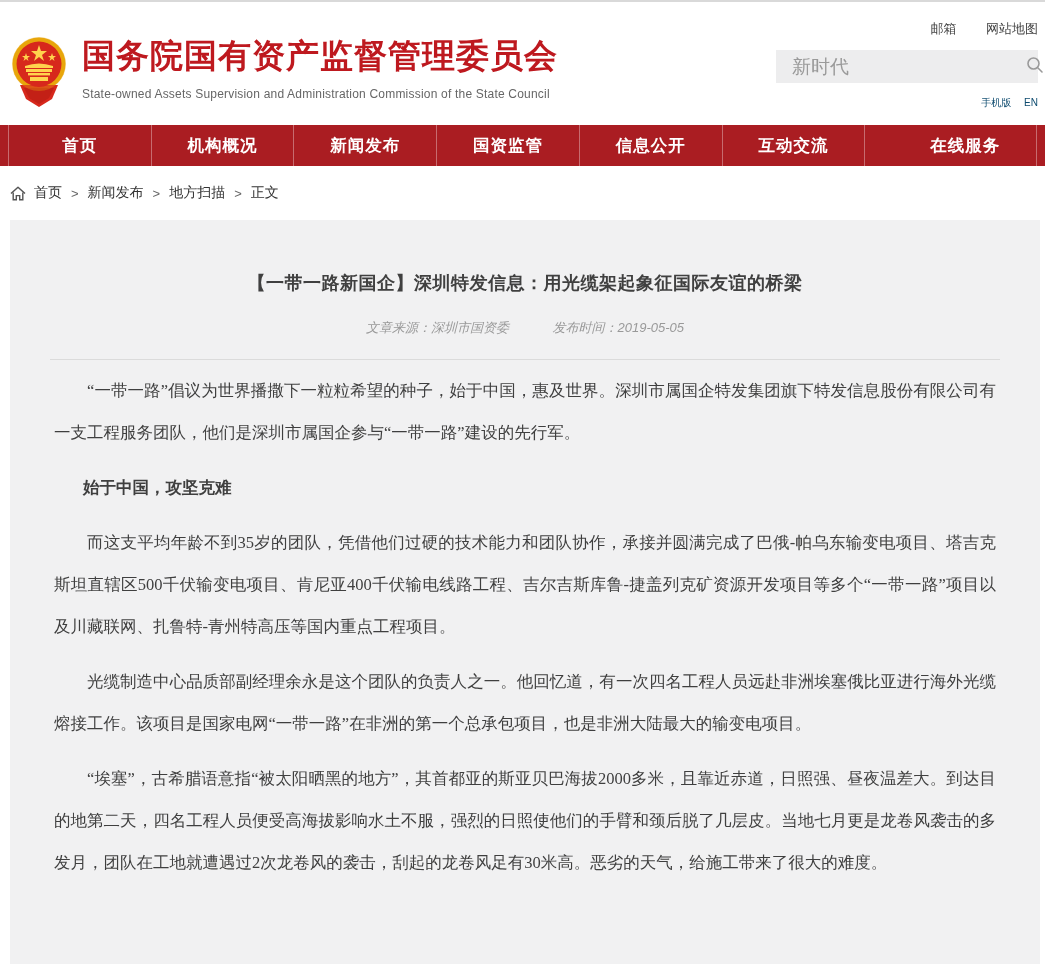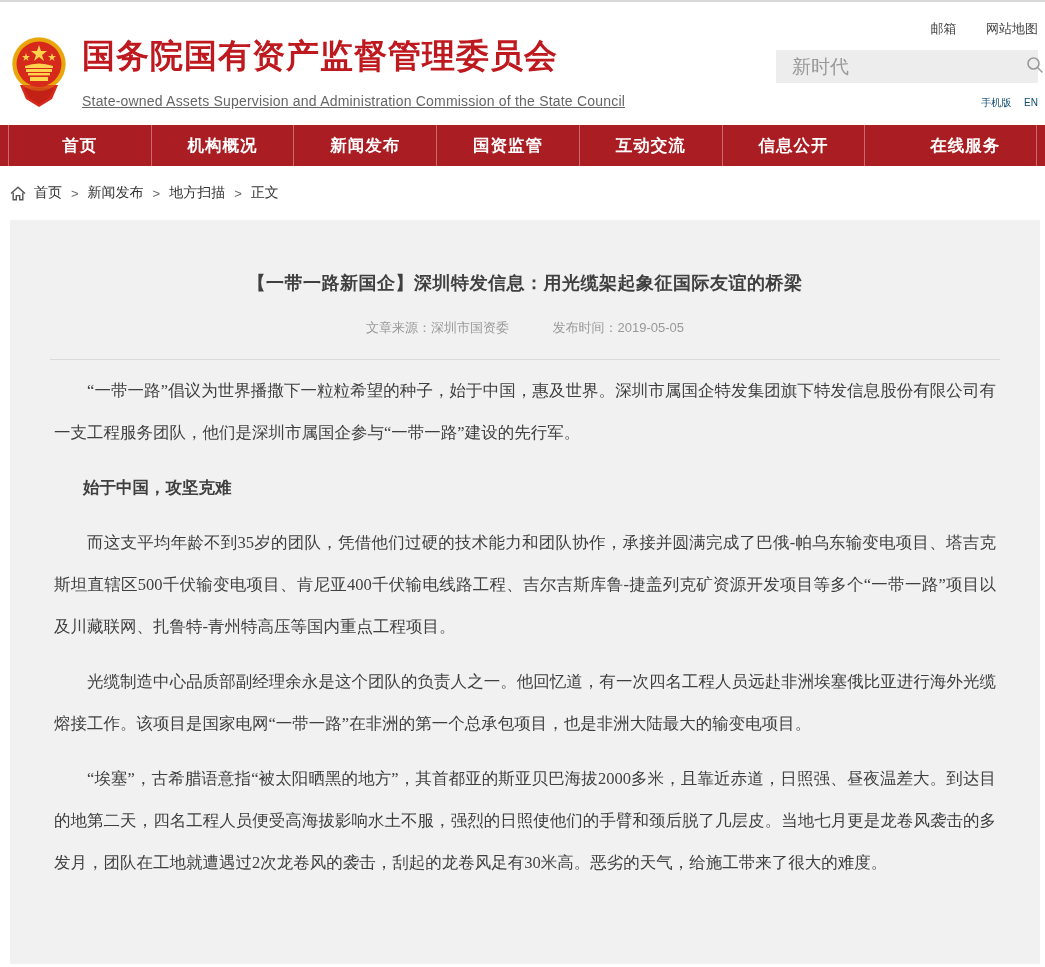--- a/index.html
+++ b/index.html
@@ -6,21 +6,21 @@
   body{
     width:1045px;height:967px;overflow:hidden;background:#ffffff;
     font-family:"Liberation Sans",sans-serif;position:relative;
   }
   .topline{height:2px;background:#d9d9d9;}
   
   .header{position:relative;height:123px;background:#fff;}
   .logo-wrap{position:absolute;left:12px;top:31px;width:54px;height:82px;cursor:pointer;}
   .site-titles{position:absolute;left:82px;top:36px;}
   .site-title-cn{font-size:33px;font-weight:bold;color:#bе191f;color:#be191f;letter-spacing:1px;line-height:1.1;}
-  .site-title-en{margin-top:19px;font-size:14px;color:#666;letter-spacing:.2px;text-decoration:underline;}
+  .site-title-en{margin-top:13px;font-size:12px;color:#666;letter-spacing:.2px;}
   .header-right{position:absolute;right:7px;top:18px;width:262px;}
   .top-links{text-align:right;font-size:13px;color:#444;}
   .top-links span{margin-left:26px;cursor:pointer;}
   .search-box{margin-top:12px;height:33px;background:#ededee;display:flex;align-items:center;}
   .search-box input{
     flex:1;border:none;background:transparent;outline:none;
     padding:0 0 0 16px;font-size:19px;color:#555;font-family:Liberation Serif, serif;
   }
   .search-box input::placeholder{color:#9a9a9a;}
   .search-btn{width:36px;height:33px;display:flex;align-items:center;justify-content:center;cursor:pointer;}
@@ -41,21 +41,21 @@
   
   .card{
     margin-left:10px;width:1030px;box-sizing:border-box;background:#f1f1f2;
     min-height:744px;padding:0 40px;
   }
   .article-title{
     padding-top:51px;text-align:center;font-size:18px;font-weight:bold;color:#404040;
     letter-spacing:.5px;
   }
   .article-meta{text-align:center;margin-top:24px;font-size:13px;color:#999;}
-  .article-meta .meta-item{margin:16px 20px;}
+  .article-meta .meta-item{margin:16px 20px;font-style:italic;}
   .meta-divider{border:none;border-top:1px solid #dbdbdb;margin:22px 0 0;}
   .article-body{padding-top:10px;}
   .article-body p{
     font-family:"Liberation Serif","DejaVu Serif",serif;
     font-size:16.5px;color:#3f3f3f;line-height:42px;text-indent:2em;
     margin:0 4px 13px;text-align:justify;
   }
   .article-body p.subhead{font-weight:bold;margin:4px 0 13px;}
 </style>
 </head>
@@ -110,22 +110,22 @@
       <span>EN</span>
     </div>
   </div>
 </div>
 
 <div class="nav">
   <div class="nav-item">首页</div>
   <div class="nav-item">机构概况</div>
   <div class="nav-item">新闻发布</div>
   <div class="nav-item">国资监管</div>
+  <div class="nav-item">信息公开</div>
   <div class="nav-item">互动交流</div>
-  <div class="nav-item">信息公开</div>
   <div class="nav-item">在线服务</div>
 </div>
 
 <div class="breadcrumb">
   <span class="home-icon">
     <svg width="16" height="15" viewBox="0 0 16 15" fill="none">
       <path d="M1 7.5 L8 1.2 L15 7.5" stroke="#555" stroke-width="1.5" fill="none" stroke-linejoin="round"></path>
       <path d="M3.2 6.6 V13.8 H6.3 V9.6 H9.7 V13.8 H12.8 V6.6" stroke="#555" stroke-width="1.4" fill="none"></path>
     </svg>
   </span>

